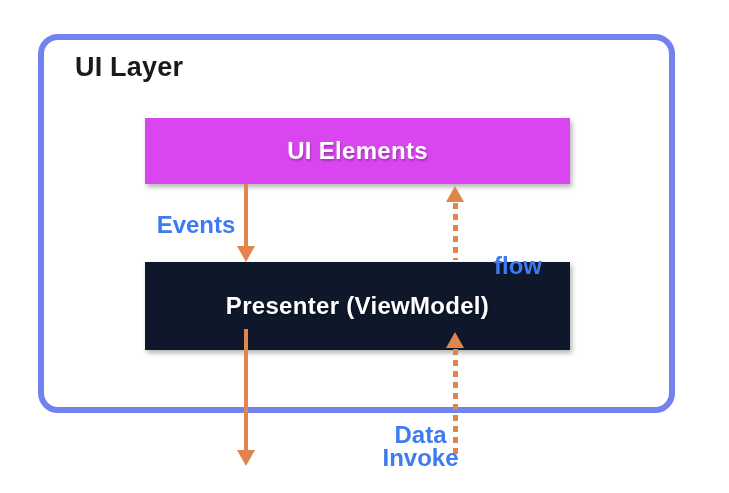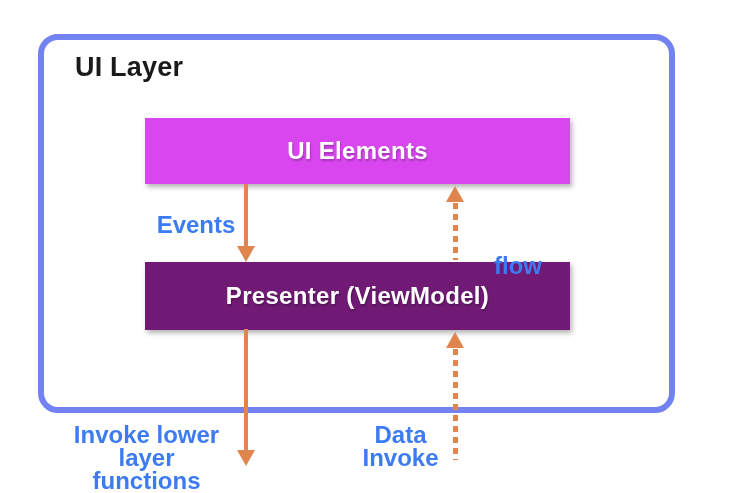--- a/index.html
+++ b/index.html
@@ -52,22 +52,22 @@
     box-shadow: 2px 3px 5px rgba(0,0,0,0.30);
     z-index: 3;
   }
   .ui-elements-box {
     top: 118px;
     height: 66px;
     background: #d946ef;
   }
   .presenter-box {
     top: 262px;
-    height: 68px;
-    background: #701a75;
+    height: 88px;
+    background: #0f172a;
   }
   .arrow-shaft-solid {
     position: absolute;
     width: 4px;
     background: #E0854E;
     z-index: 4;
   }
   .arrow-shaft-dashed {
     position: absolute;
     width: 5px;
@@ -123,25 +123,21 @@
   <div class="arrow-shaft-solid" style="left:244px; top:184px; height:63px;"></div>
   <div class="arrow-head head-down" style="left:237px; top:246px;"></div>
   <div class="flow-label" style="left:150px; top:213px; width:92px;">Events</div>
 
   <div class="arrow-head head-up" style="left:446px; top:186px;"></div>
   <div class="arrow-shaft-dashed" style="left:453px; top:203px; height:57px;"></div>
   <div class="flow-label" style="left:487px; top:216px; width:62px;margin-top:38px;">flow</div>
 
   <div class="arrow-shaft-solid" style="left:244px; top:329px; height:122px;"></div>
   <div class="arrow-head head-down" style="left:237px; top:450px;"></div>
-  <div class="flow-label" style="left:64px; top:423px; width:165px;">
-    <span>Invoke lower</span><br>
-    <span>layer functions</span>
-  </div>
 
   <div class="arrow-head head-up" style="left:446px; top:332px;"></div>
   <div class="arrow-shaft-dashed" style="left:453px; top:349px; height:111px;"></div>
-  <div class="flow-label" style="left:348px; top:423px; width:105px;">
+  <div class="flow-label" style="left:368px; top:423px; width:105px;">
     <span>Data</span><br>
     <span>Invoke</span>
   </div>
 
 </div>
 
 </body></html>

